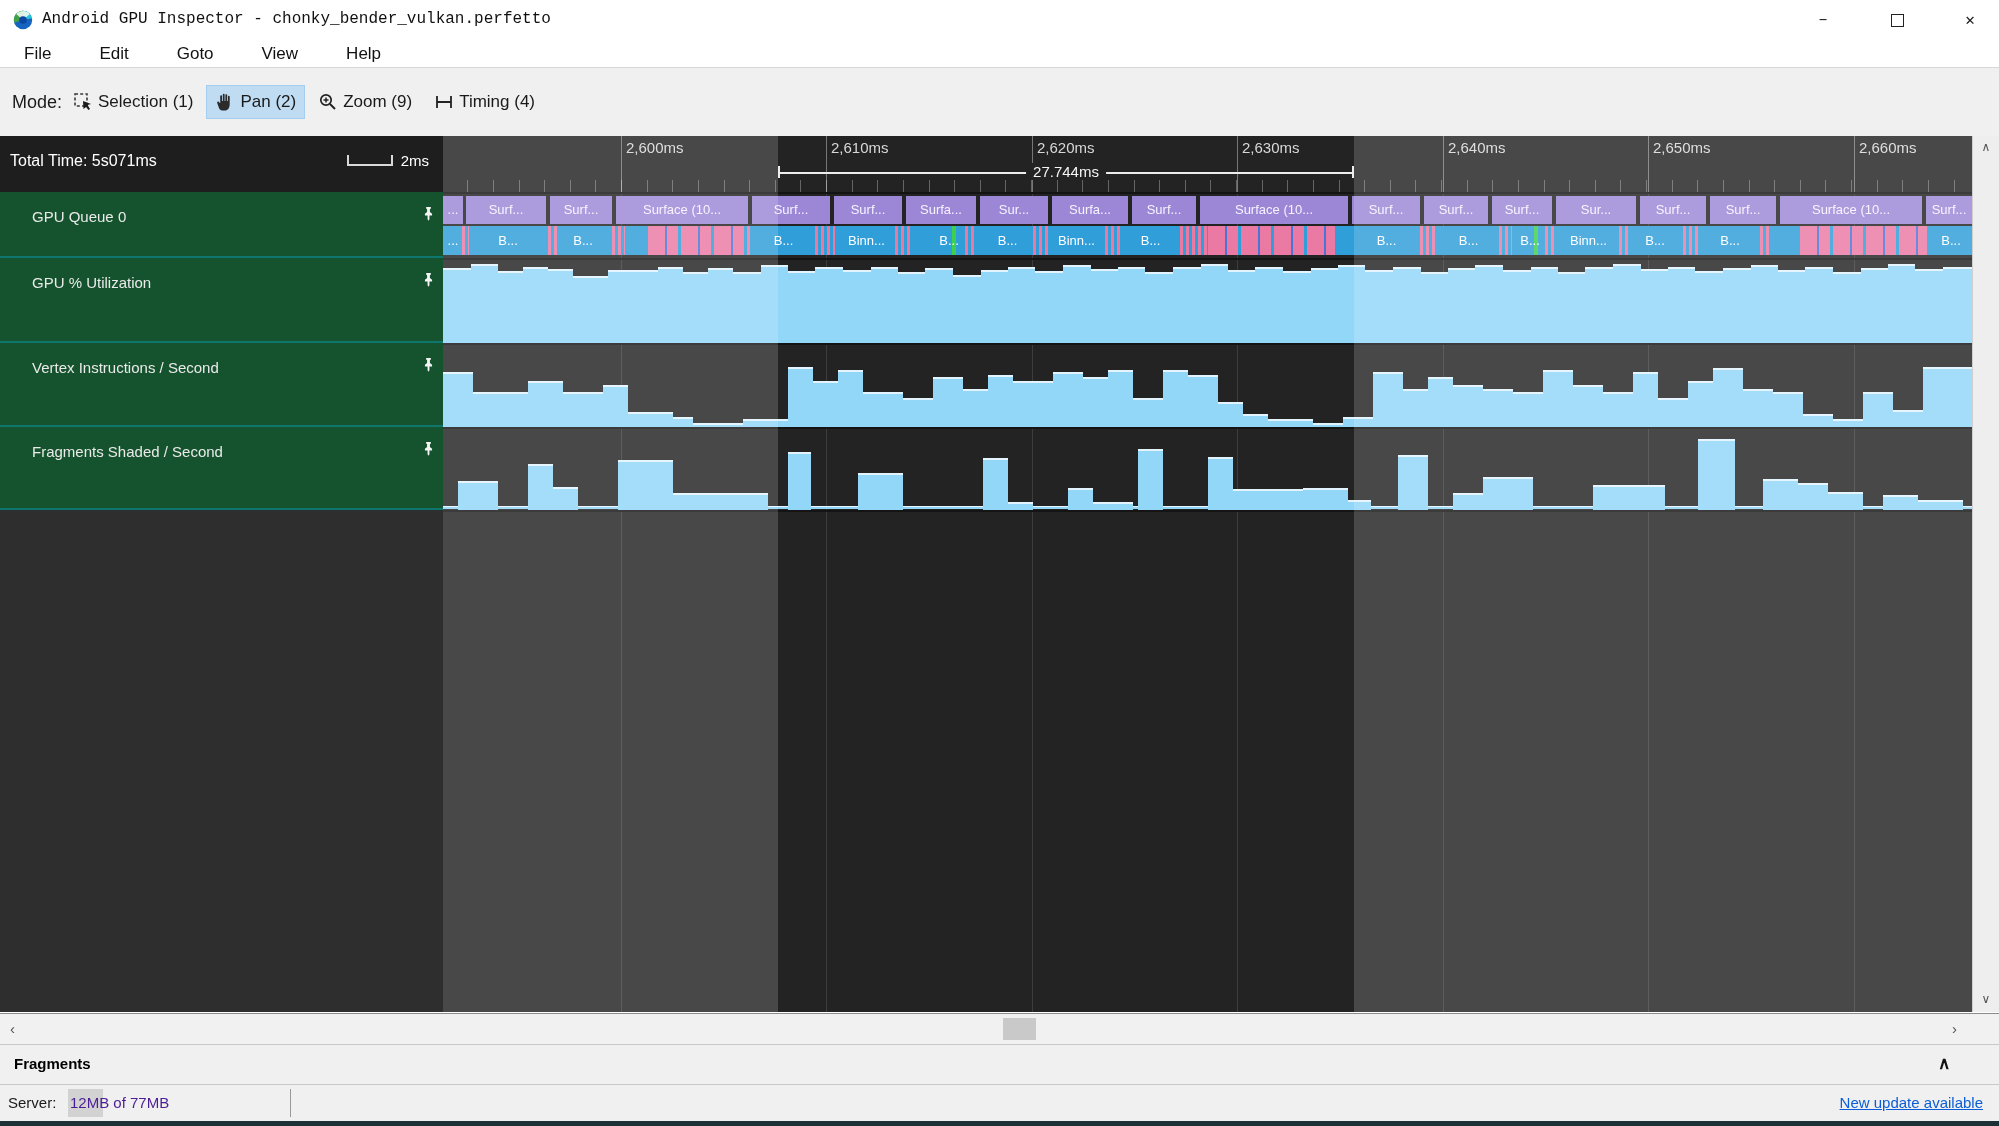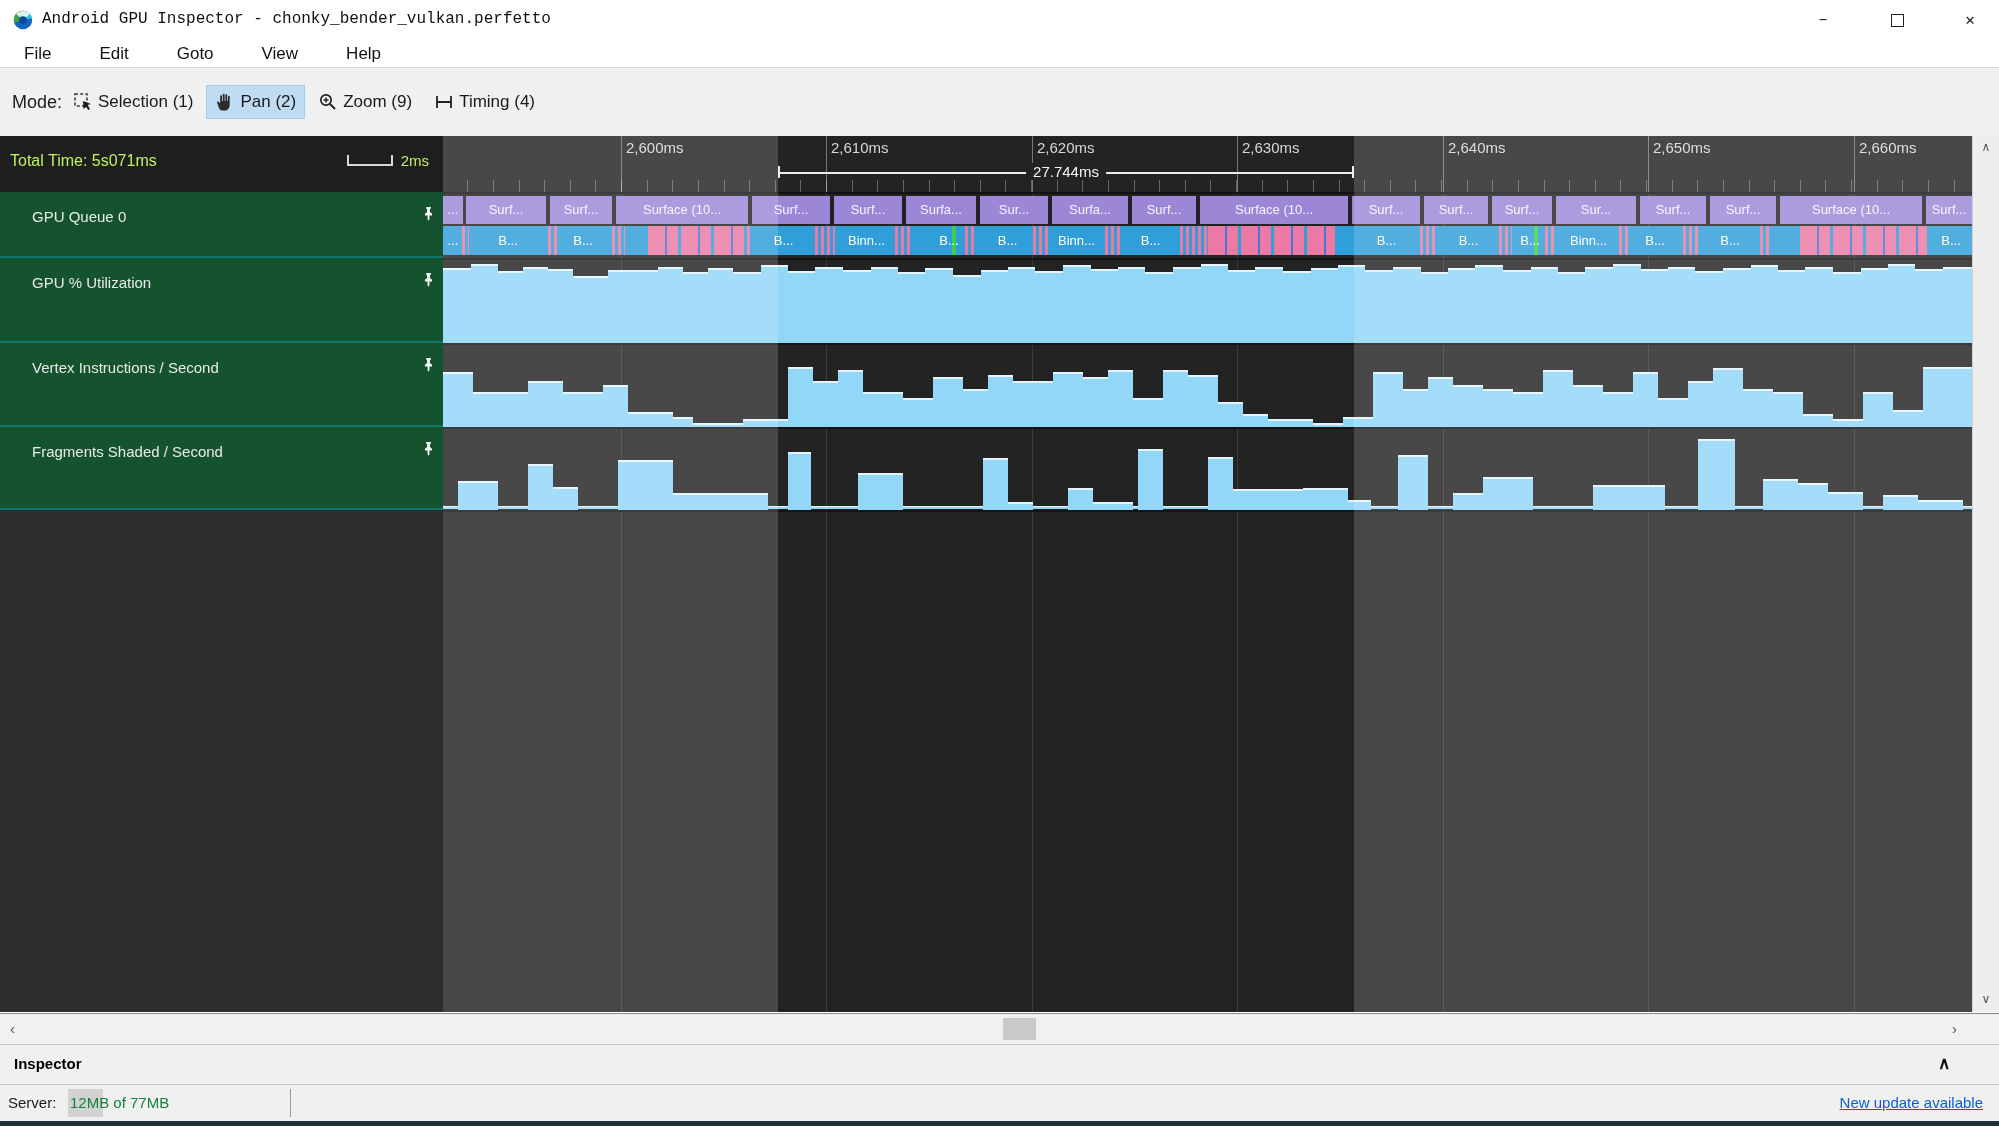--- a/index.html
+++ b/index.html
@@ -16,21 +16,21 @@
   #toolbar{left:0;top:67px;width:1999px;height:68px;background:#f0f0f0;border-top:1px solid #d8d8d8;}
   #mode-label{left:12px;top:0;height:68px;display:flex;align-items:center;font-size:18px;color:#1a1a1a;}
   #mode-buttons{left:64px;top:0;height:68px;display:flex;align-items:center;}
   .mode-btn{display:flex;align-items:center;gap:5px;padding:6px 8px;margin-right:4px;font-size:17px;color:#1a1a1a;border:1px solid transparent;}
   .mode-btn.active{background:#bfdcf3;border:1px solid #a5cdf0;}
   #searchbox{left:556px;top:92px;width:540px;height:31px;background:#ffffff;border:1px solid #7a7a7a;display:flex;align-items:center;box-sizing:border-box;}
   #search-input{flex:1;border:none;outline:none;font-size:17px;color:#111;font-family:"Liberation Sans",sans-serif;background:transparent;padding:0 4px;}
   #search-clear{width:28px;text-align:center;color:#555;font-size:15px;}
   .round-btn{top:87px;width:38px;height:38px;background:#e9e9e9;border:1px solid #c2c2c2;display:flex;align-items:center;justify-content:center;box-sizing:border-box;}
   
-  #left-header{left:0;top:136px;width:443px;height:56px;background:#1e1e1e;color:#bef264;}
+  #left-header{left:0;top:136px;width:443px;height:56px;background:#1e1e1e;color:#ffffff;}
   #total-time{left:10px;top:16px;font-size:16px;}
   #scale-group{right:14px;top:16px;display:flex;align-items:flex-end;gap:8px;}
   #scale-bracket{width:42px;height:9px;border:2px solid #d9d9d9;border-top:none;margin-bottom:3px;}
   #scale-label{font-size:15px;}
   
   .ltrack{left:0;width:443px;background:#14532d;border-bottom:2px solid #0f766e;box-sizing:border-box;}
   .ltrack .tname{position:absolute;left:32px;top:16px;font-size:15px;color:#eaeaea;}
   .ltrack .pin{position:absolute;left:421px;top:14px;opacity:.95;}
   #left-fill{left:0;top:510px;width:443px;height:502px;background:#2e2e2e;}
   
@@ -55,21 +55,21 @@
   .hsarrow{top:6px;color:#555;font-size:15px;}
   #hthumb{left:1003px;top:4px;width:33px;height:22px;background:#c9c9c9;}
   
   #selbar{left:0;top:1044px;width:1999px;height:40px;background:#f0f0f0;border-top:1px solid #c9c9c9;box-sizing:border-box;}
   #selbar-title{left:14px;top:10px;font-size:15px;font-weight:bold;color:#000;}
   #selbar-collapse{left:1938px;top:8px;font-size:17px;font-weight:bold;color:#111;}
   #statusbar{left:0;top:1084px;width:1999px;height:37px;background:#f0f0f0;border-top:1px solid #c9c9c9;box-sizing:border-box;}
   #server-label{left:8px;top:9px;font-size:15px;color:#1a1a1a;}
   #server-progress{left:68px;top:4px;width:222px;height:28px;border-right:1px solid #9a9a9a;}
   #server-fill{left:0;top:0;height:28px;background:#d2d2d2;}
-  #server-text{left:2px;top:5px;font-size:15px;color:#15803d;white-space:nowrap;}
+  #server-text{left:2px;top:5px;font-size:15px;color:#4c1d95;white-space:nowrap;}
   #update-link{right:16px;top:9px;font-size:15px;color:#0b5ed7;text-decoration:underline;}
   #bottomstrip{left:0;top:1121px;width:1999px;height:5px;background:#1d3038;}
 </style>
 </head>
 <body>
 
 <div id="win">
 
   <div id="titlebar" class="abs">
     <span class="abs" style="left:12px;top:9px;">
@@ -483,21 +483,21 @@
     <div class="vsarrow abs" style="top:856px;">∨</div>
   </div>
 
   <div id="hscroll" class="abs">
     <div class="hsarrow abs" style="left:10px;">‹</div>
     <div class="hsarrow abs" style="left:1952px;">›</div>
     <div id="hthumb" class="abs"></div>
   </div>
 
   <div id="selbar" class="abs">
-    <span id="selbar-title" class="abs">Inspector</span>
+    <span id="selbar-title" class="abs">Fragments</span>
     <span id="selbar-collapse" class="abs">∧</span>
   </div>
 
   <div id="statusbar" class="abs">
     <span id="server-label" class="abs">Server:</span>
     <span id="server-progress" class="abs">
       <span id="server-fill" class="abs" style="width: 35px;"></span>
       <span id="server-text" class="abs">12MB of 77MB</span>
     </span>
     <span id="update-link" class="abs">New update available</span>

